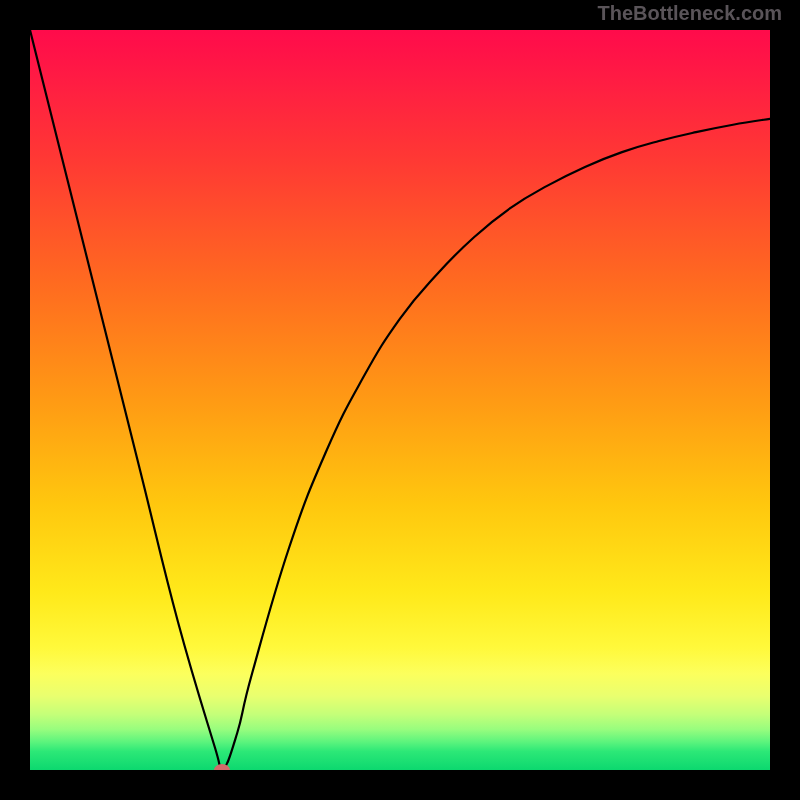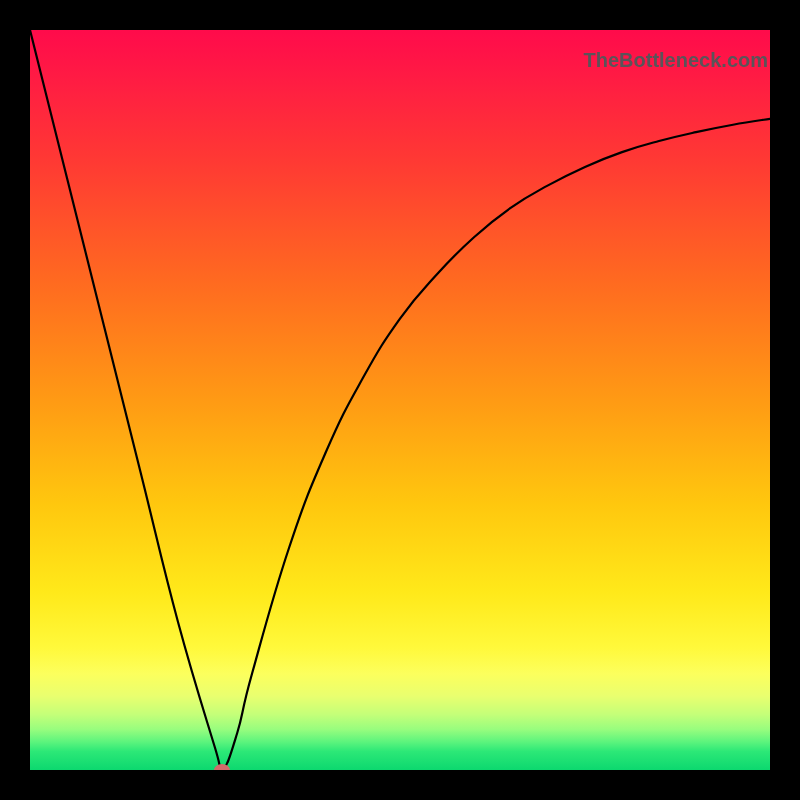--- a/index.html
+++ b/index.html
@@ -13,27 +13,26 @@
   }
   .frame {
     position: relative;
     width: 800px;
     height: 800px;
     background: #000;
   }
   .attribution {
     position: absolute;
     top: 2px;
-    right: 32px;
+    right: 18px;
     font-size: 20px;
     font-weight: bold;
     color: #5a5459;
     letter-spacing: 0px;
     z-index: 5;
-    margin-top: 47px;
   }
   .plot {
     position: absolute;
     left: 30px;
     top: 30px;
     width: 740px;
     height: 740px;
     overflow: hidden;
   }
   .gradient {

